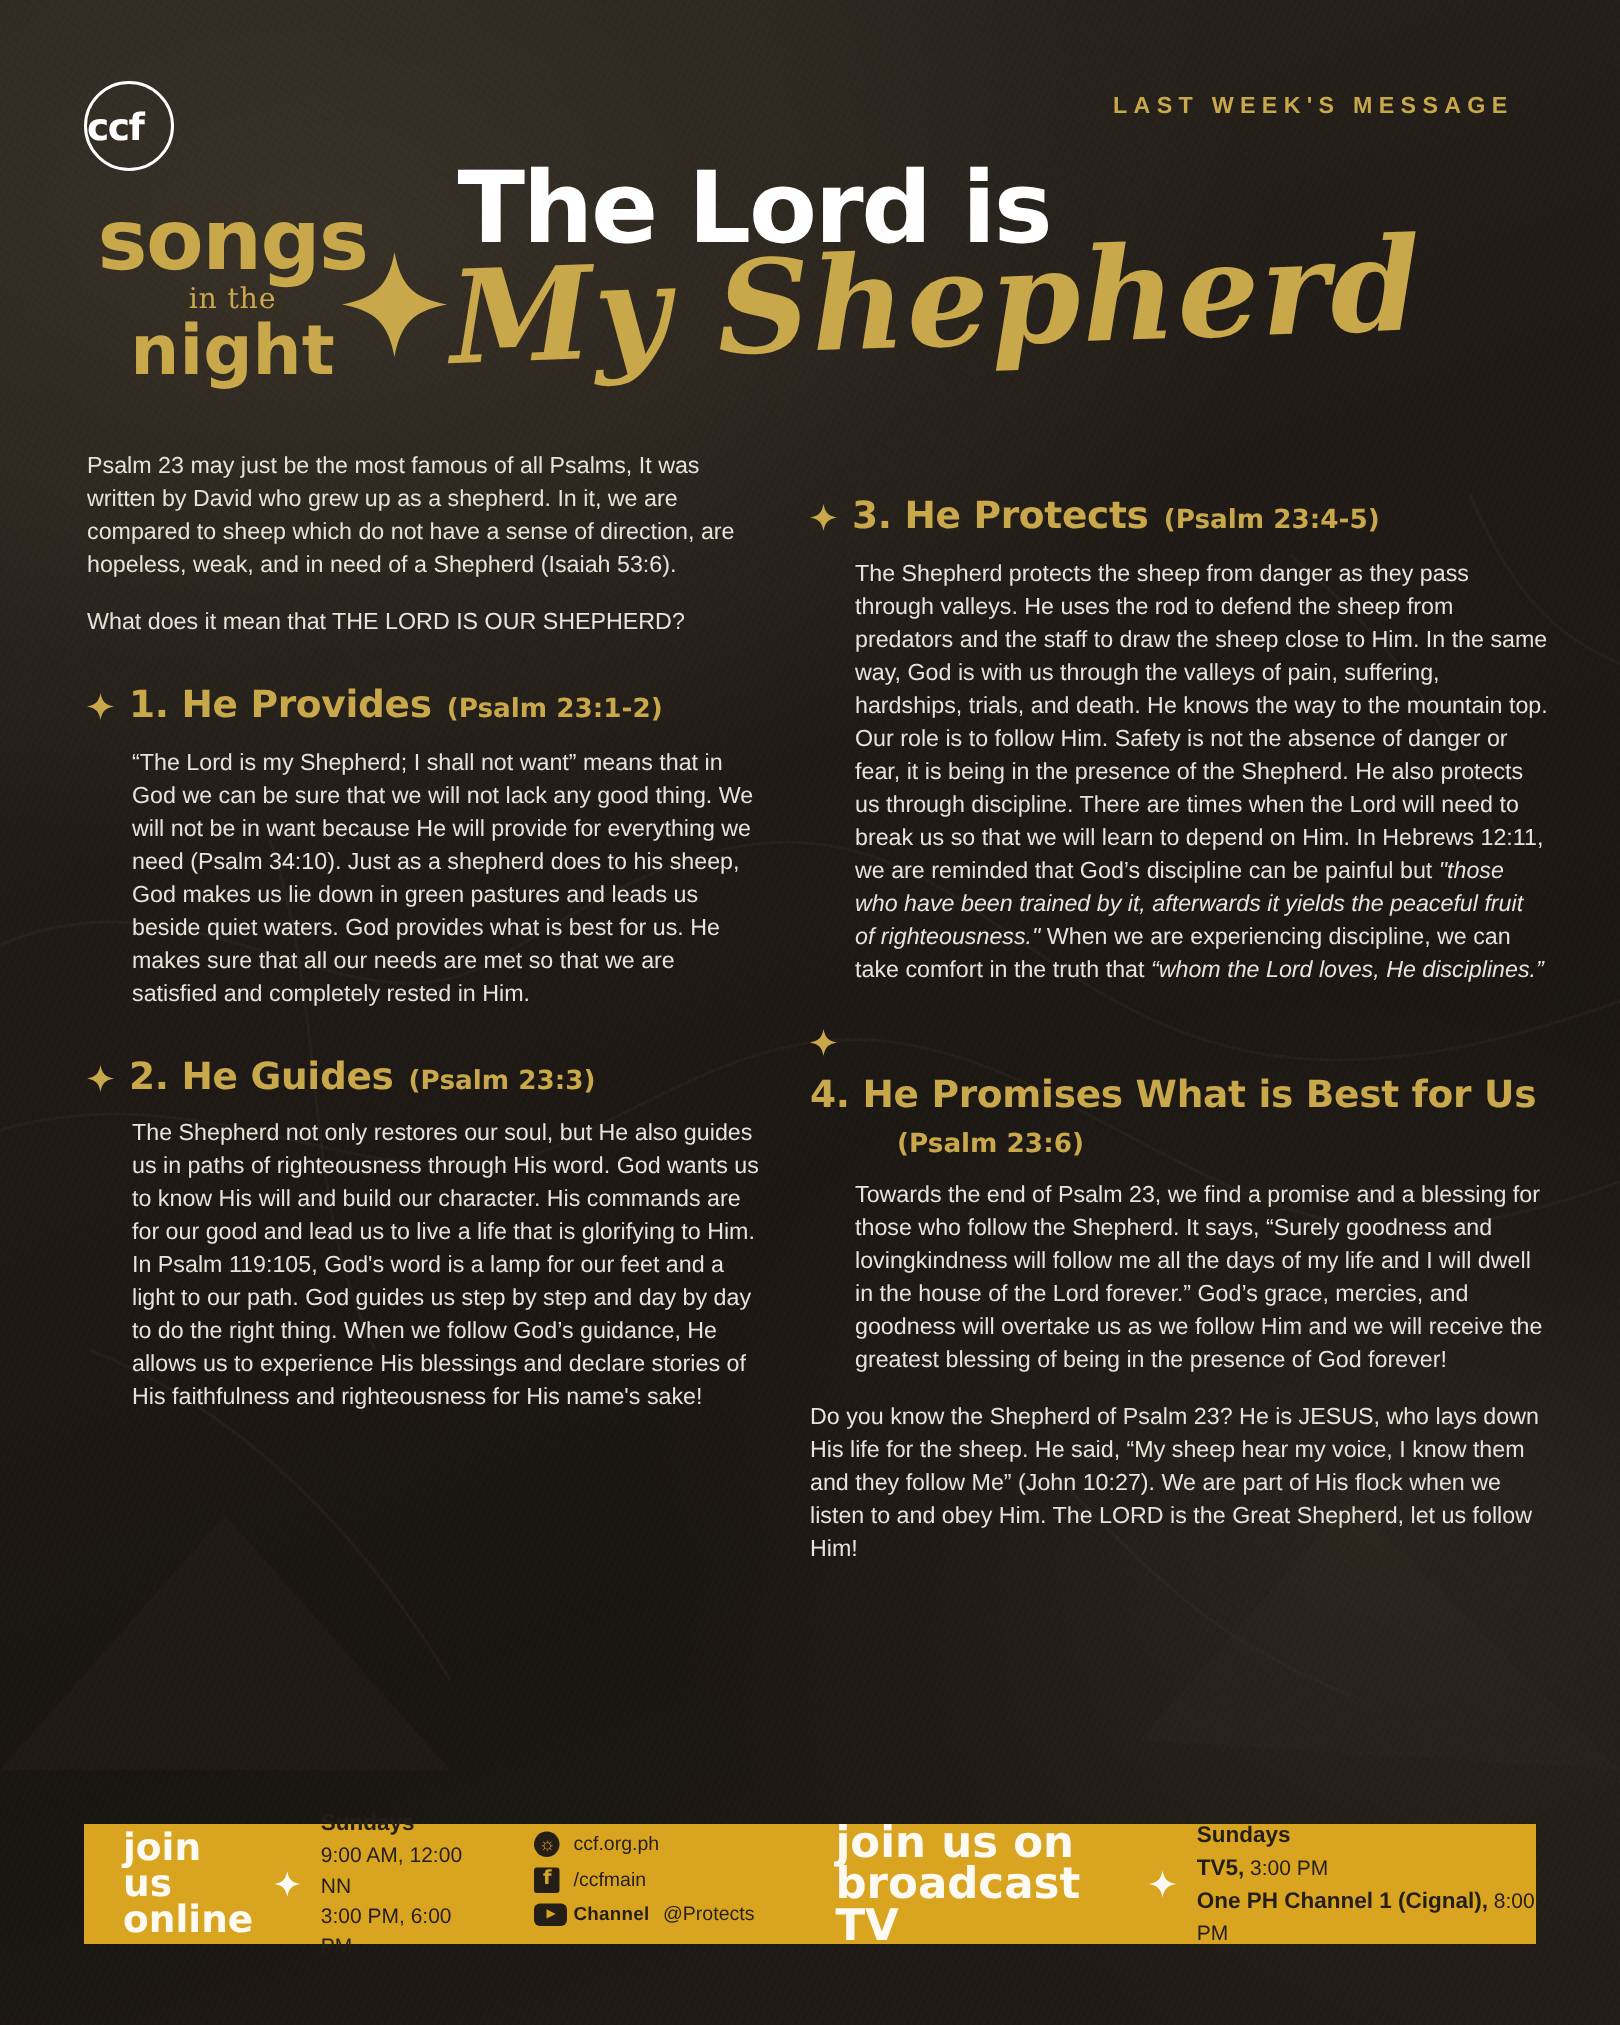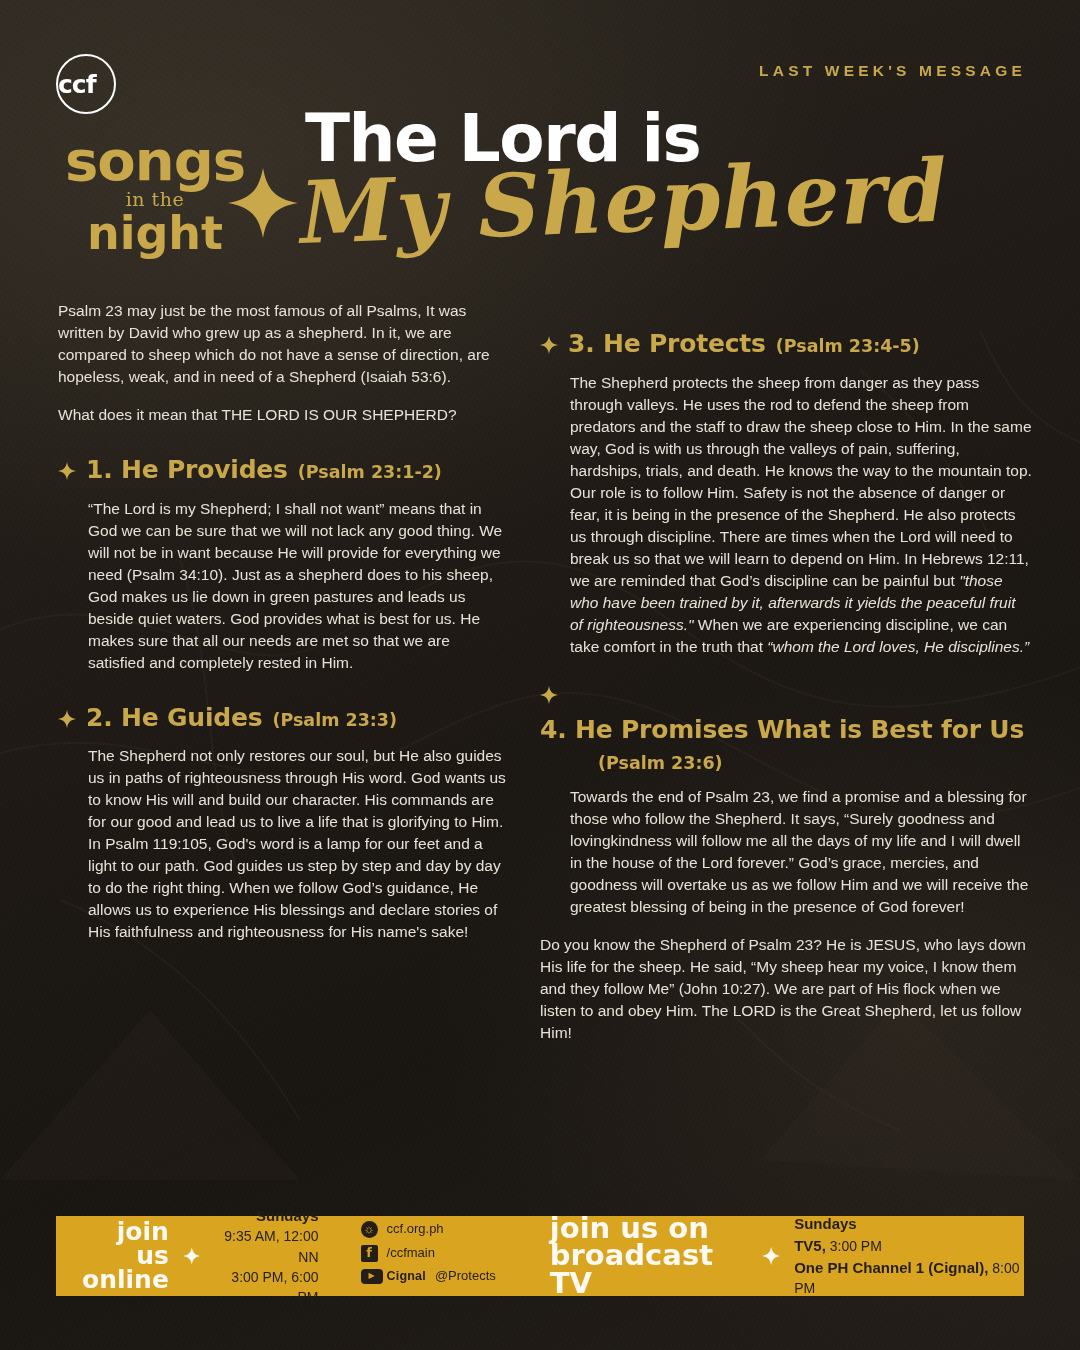--- a/index.html
+++ b/index.html
@@ -52,21 +52,21 @@
     align-items: center;
     justify-content: flex-start;
     color: #ffffff;
     font-size: 25px;
     font-weight: bold;
     letter-spacing: -1px;
     font-family: "DejaVu Sans", sans-serif;
   }
   .kicker {
     position: absolute;
-    right: 54px;
+    right: 71px;
     top: 62px;
     color: #c9a84c;
     font-size: 15.5px;
     letter-spacing: 4.2px;
     font-weight: bold;
   }
 
   .songs-lockup {
     position: absolute;
     left: 60px;
@@ -191,21 +191,21 @@
     position: absolute;
     left: 56px;
     top: 1216px;
     width: 968px;
     height: 80px;
     background: #d9a521;
     display: flex;
     align-items: center;
     color: #1d1812;
   }
-  .f-block { display: flex; align-items: center; text-align: right; }
+  .f-block { display: flex; align-items: center; }
   .join-online {
     margin-left: 26px;
     font-size: 25px;
     font-weight: bold;
     line-height: 0.95;
     color: #fdfaf4;
     font-family: "DejaVu Sans", sans-serif;
   }
   .spark-foot { width: 20px; height: 20px; color: #fdfaf4; margin: 0 14px; }
   .f-times {
@@ -373,38 +373,38 @@
     <div class="f-block">
       <div class="join-online">
         <div>join us</div>
         <div>online</div>
       </div>
       <svg class="spark-foot" viewBox="0 0 100 100">
         <path d="M50 0 C 56 32, 68 44, 100 50 C 68 56, 56 68, 50 100 C 44 68, 32 56, 0 50 C 32 44, 44 32, 50 0 Z" fill="currentColor"></path>
       </svg>
       <div class="f-times">
         <b>Sundays</b><br>
-        <span>9:35 AM, 12:00 NN</span><br>
+        <span>9:00 AM, 12:00 NN</span><br>
         <span>3:00 PM, 6:00 PM</span>
       </div>
     </div>
 
     <div class="f-links">
       <div class="f-link-row">
         <span class="f-icon circle">☼</span>
         <span>ccf.org.ph</span>
       </div>
       <div class="f-link-row">
         <span class="f-icon fb">f</span>
         <span>/ccfmain</span>
       </div>
       <div class="f-link-row">
         <span class="yt-pill">
           <span class="yt-mark">▶</span>
-          <span class="yt-word">Cignal</span>
+          <span class="yt-word">Channel</span>
         </span>
         <span>@Protects</span>
       </div>
     </div>
 
     <div class="broadcast">
       <div>join us on</div>
       <div>broadcast TV</div>
     </div>
     <svg class="spark-foot" viewBox="0 0 100 100">

